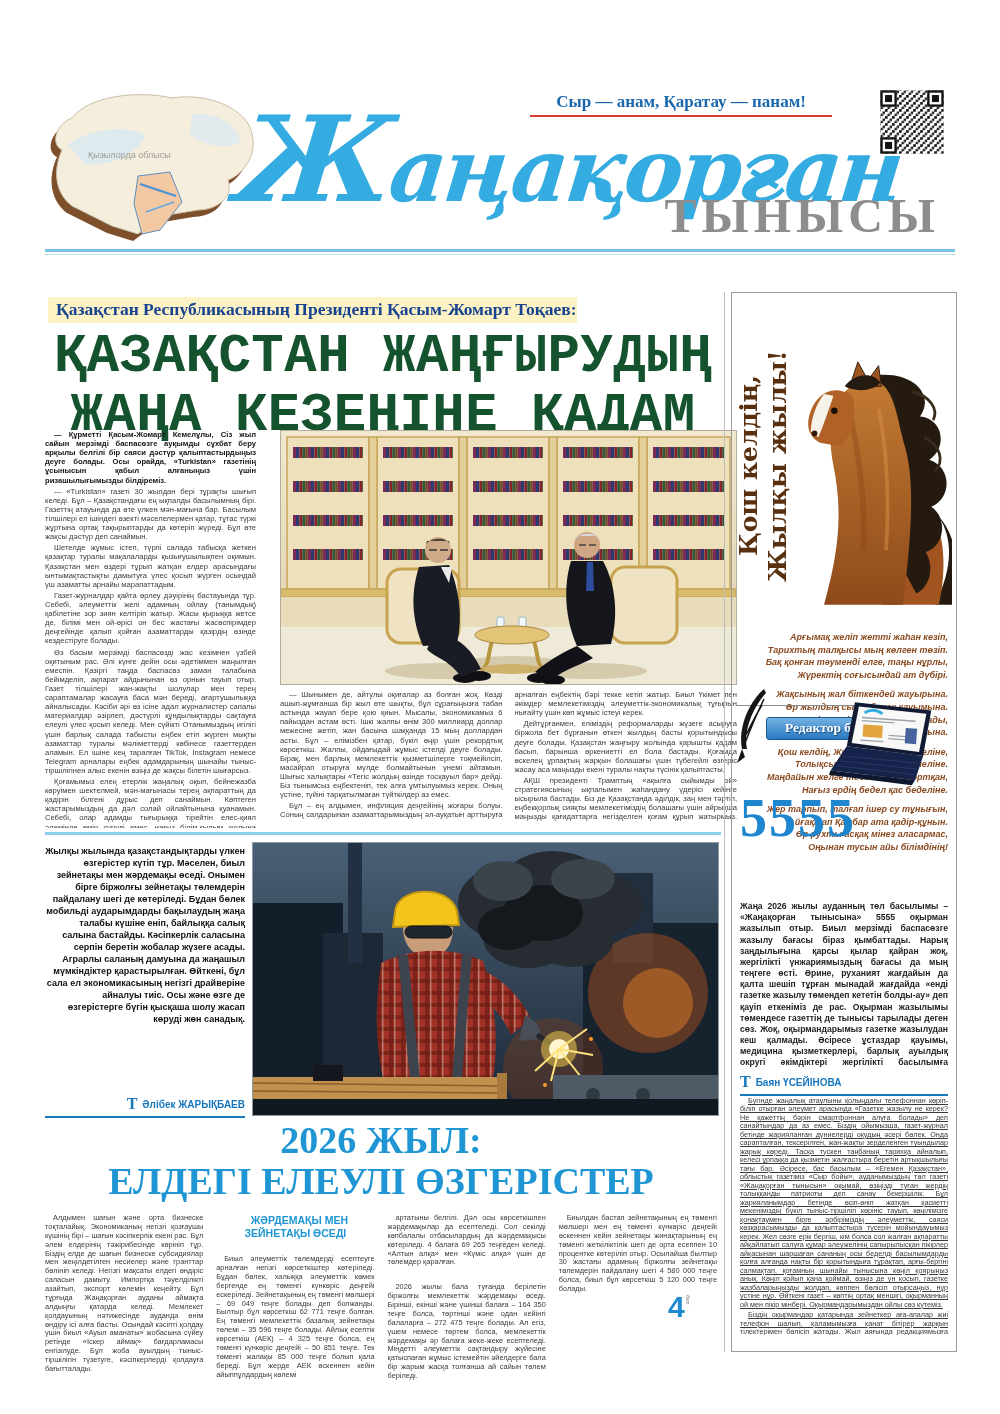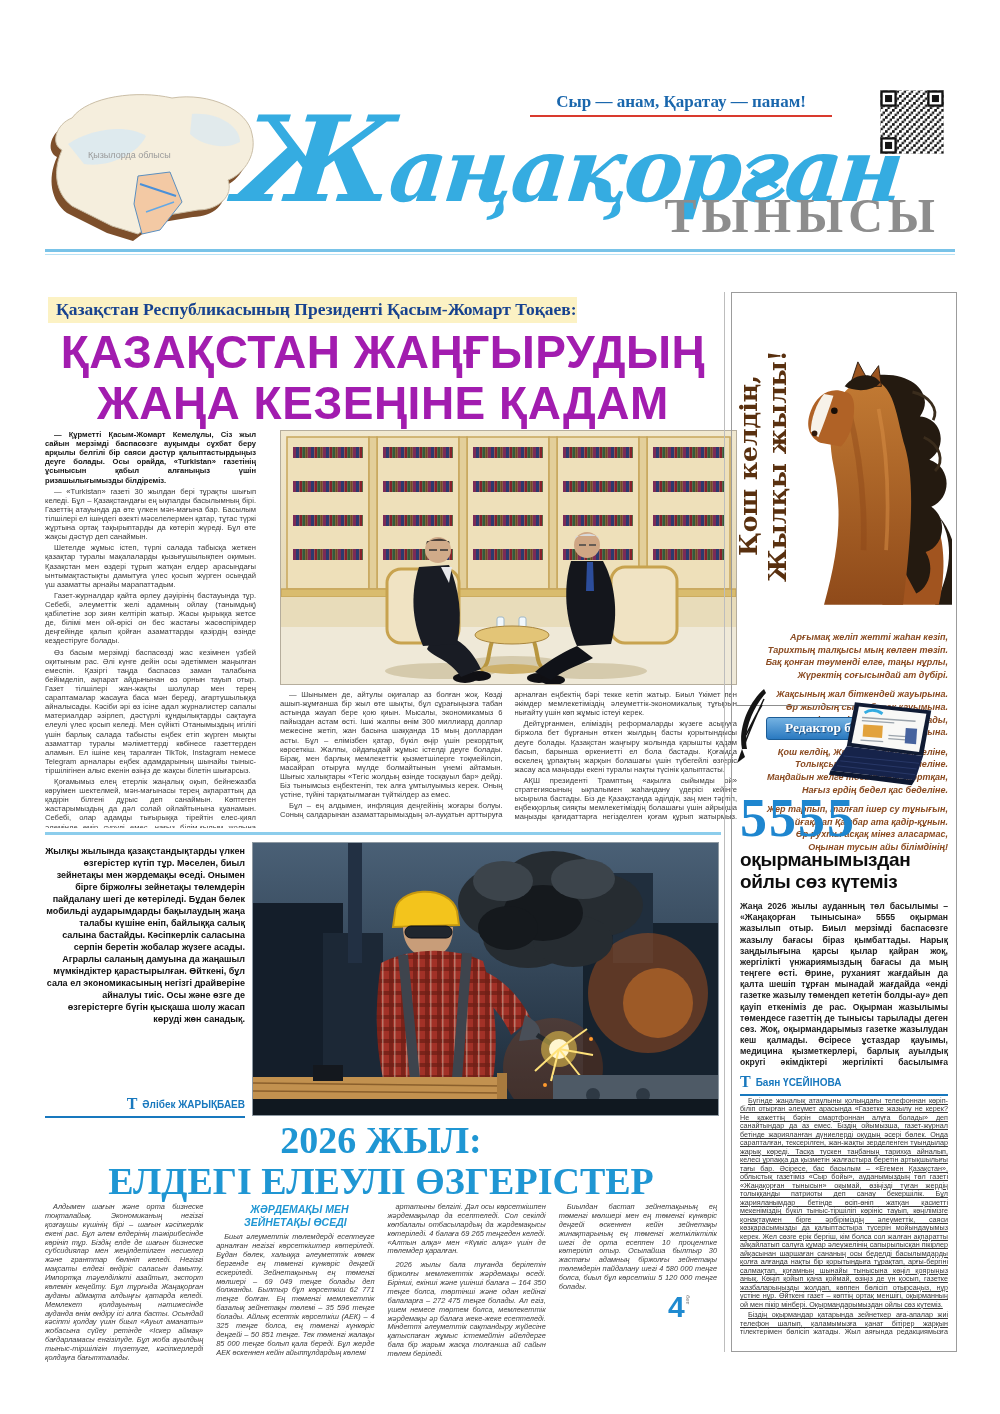--- a/index.html
+++ b/index.html
@@ -21,22 +21,22 @@
   .slogan .uline{display:block;height:2px;background:#d93a2e;margin:3px 14px 0 14px;}
   .qr{left:878px;top:88px;width:68px;height:68px;}
   .toprule{left:45px;top:249px;width:910px;height:2px;border-top:3px solid #79c3e8;border-bottom:1px solid #b9e2f5;}
   .dateline{left:45px;top:258px;width:910px;display:flex;justify-content:space-between;
     font-size:10.5px;font-weight:bold;color:#4c4c4c;}
 
   
   .kicker{left:48px;top:297px;display:inline-block;background:#fcf2c4;color:#17428f;
     font-family:"Liberation Serif",serif;font-weight:bold;font-size:17.5px;padding:2px 0 3px 8px;}
   .headline{left:45px;top:327px;width:676px;text-align:center;
-    font-family:Liberation Sans, sans-serif;font-weight:bold;font-size:46px;line-height:1.1;
-    color:#a21caf;letter-spacing:.5px;}
+    font-family:Liberation Mono, monospace;font-weight:bold;font-size:54px;line-height:1.1;
+    color:#14532d;letter-spacing:.5px;}
   .article-row{left:45px;top:430px;width:676px;height:398px;display:grid;
     grid-template-columns:211px 1fr;column-gap:24px;}
   .acol1{font-size:7.6px;line-height:1.2;text-align:justify;overflow:hidden;}
   .acol1 p,.twocol p{margin:0 0 2px 0;text-indent:9px;}
   .bold-q{font-weight:bold;color:#141414;}
   .photo-frame{width:455px;height:253px;border:1px solid #b5ad9c;overflow:hidden;}
   .twocol{margin-top:5px;columns:2;column-gap:12px;font-size:7.6px;line-height:1.2;
     text-align:justify;height:136px;overflow:hidden;}
 
   .vdivider{left:724px;top:292px;width:1px;height:1060px;background:#bdbdbd;}
@@ -78,21 +78,21 @@
     color:#101010;line-height:1.33;text-align:right;overflow:hidden;}
   .ya-byline{left:45px;top:1095px;width:200px;}
   .ya-byline .byline{justify-content:flex-end;}
   .welder{left:252px;top:842px;width:465px;height:272px;border:1px solid #8f9aa3;}
   .ya-headline{left:45px;top:1120px;width:672px;text-align:center;
     font-family:"Liberation Serif",serif;font-weight:bold;font-size:38px;line-height:1.08;
     color:#1f96d3;}
   .bottom-cols{left:45px;top:1198px;width:672px;height:198px;display:grid;
     grid-template-columns:repeat(4,1fr);column-gap:13px;font-size:7.4px;line-height:1.2;
     text-align:justify;overflow:hidden;}
-  .bottom-cols p{margin:5px 0 2px 0;text-indent:8px;font-style:italic;}
+  .bottom-cols p{margin:16px 0 2px 0;text-indent:8px;}
   .bc-head{color:#1f96d3;font-weight:bold;font-size:10.5px;line-height:1.2;
     text-align:center;text-indent:0;margin:0 0 5px 0;}
   .page-num{left:668px;top:1292px;display:flex;align-items:flex-start;}
   .page-num .num{font-weight:bold;font-size:30px;color:#1f8ad0;line-height:1;}
   .page-num .cap{writing-mode:vertical-rl;font-size:6px;color:#7a7a7a;margin-top:3px;}
 </style>
 </head>
 <body>
 
 <div class="page">
@@ -351,21 +351,20 @@
       <polygon points="8,84 28,54 122,66 112,96" fill="#16234a"></polygon>
       <g stroke="#2c3c6e" stroke-width="1">
         <line x1="20" y1="72" x2="114" y2="82"></line>
           <line x1="24" y1="66" x2="117" y2="75"></line>
           <line x1="16" y1="78" x2="112" y2="89"></line>
       </g>
       <polygon points="8,84 112,96 108,102 6,89" fill="#0d1730"></polygon>
     </svg>
 
     <div class="sb-abs bignum">5555</div>
-    <div class="sb-abs sb-heading">оқырманымыздан ойлы сөз күтеміз</div>
     <div class="sb-abs sb-lead">Жаңа 2026 жылы ауданның төл басылымы – «Жаңақорған тынысына» 5555 оқырман жазылып отыр. Биыл мерзімді баспасөзге жазылу бағасы біраз қымбаттады. Нарық заңдылығына қарсы қылар қайран жоқ, жергілікті үнжариямыздың бағасы да мың теңгеге өсті. Әрине, руханият жағдайын да қалта шешіп тұрған мынадай жағдайда «енді газетке жазылу төмендеп кететін болды-ау» деп қауіп еткеніміз де рас. Оқырман жазылымы төмендесе газеттің де тынысы тарылады деген сөз. Жоқ, оқырмандарымыз газетке жазылудан кеш қалмады. Әсіресе ұстаздар қауымы, медицина қызметкерлері, барлық ауылдық округі әкімдіктері жергілікті басылымға жазылуда белсенділік танытты.</div>
 
     <div class="sb-abs sb-byline">
       <div class="byline">
         <span class="t-icon">Т</span>
         <span class="name">Баян ҮСЕЙІНОВА</span>
       </div>
     </div>
 
     <div class="sb-abs sb-body">

